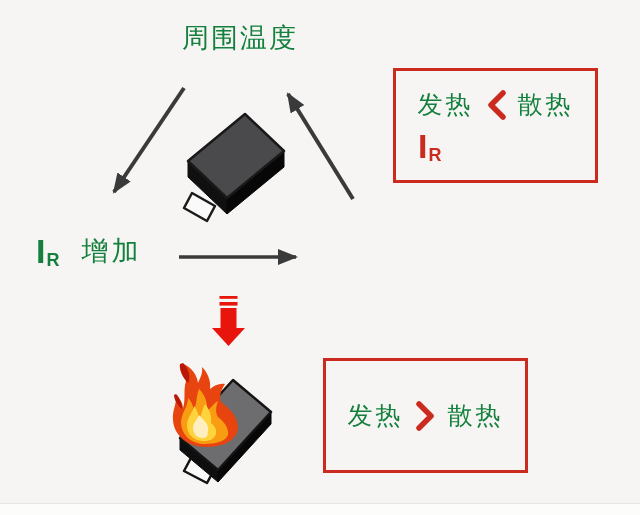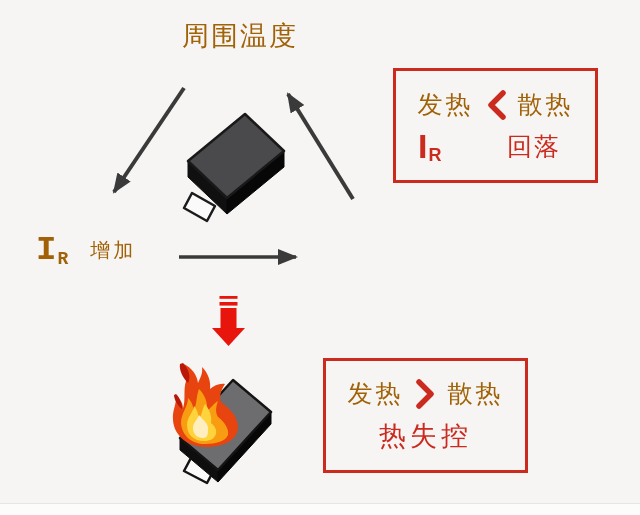--- a/index.html
+++ b/index.html
@@ -9,40 +9,40 @@
     font-family: "Liberation Sans", "DejaVu Sans", sans-serif;
   }
   .canvas {
     position: relative;
     width: 640px; height: 515px;
     background: #f6f5f4;
   }
   .abs { position: absolute; }
 
   
-  .dark-text { color: #a16207; font-family: Liberation Mono, monospace; }
+  .dark-text { color: #15803d; }
   .red-text  { color: #cb2b1f; }
 
   .ambient {
     left: 160px; top: 22px; width: 160px;
     text-align: center;
     font-size: 27px; line-height: 32px;
     letter-spacing: 2px;
     font-weight: 500;
   }
 
   .ir-wrap { display: inline-flex; align-items: flex-end; }
   .ir-i   { font-weight: bold; font-size: 34px; line-height: 1; }
   .ir-sub { font-weight: bold; font-size: 18px; line-height: 1; margin-left: 1px; margin-bottom: -1px; }
 
   .ir-increase {
     left: 36px; top: 233px;
     display: flex; align-items: center; gap: 22px;
   }
-  .ir-increase .label { font-size: 20px; letter-spacing: 3px; font-weight: 500; }
+  .ir-increase .label { font-size: 27px; letter-spacing: 3px; font-weight: 500; }
 
   .self-heating {
     left: 343px; top: 240px;
     font-size: 28px; letter-spacing: 3px; font-weight: 500;
   }
 
   
   .red-box {
     border: 3px solid #cb2b1f;
     box-sizing: border-box;
@@ -164,30 +164,28 @@
       <svg class="chevron-icon" width="20" height="30" viewBox="0 0 20 30">
         <path d="M17,3 L5,15 L17,27" fill="none" stroke="#cb2b1f" stroke-width="5.5" stroke-linecap="round" stroke-linejoin="round"></path>
       </svg>
       <span class="dark-text">散热</span>
     </div>
     <div class="box-row2-split">
       <span class="ir-wrap red-text">
         <span class="ir-i">I</span>
         <span class="ir-sub">R</span>
       </span>
-      <span class="result-label red-text">回落</span>
     </div>
   </div>
 
   <div class="abs red-box box-runaway">
     <div class="box-row1">
       <span class="dark-text">发热</span>
       <svg class="chevron-icon" width="20" height="30" viewBox="0 0 20 30">
         <path d="M3,3 L15,15 L3,27" fill="none" stroke="#cb2b1f" stroke-width="5.5" stroke-linecap="round" stroke-linejoin="round"></path>
       </svg>
       <span class="dark-text">散热</span>
     </div>
-    <div class="box-row2-center red-text">热失控</div>
   </div>
 
   <div class="abs bottom-strip"></div>
 
 </div>
 
 </body></html>

